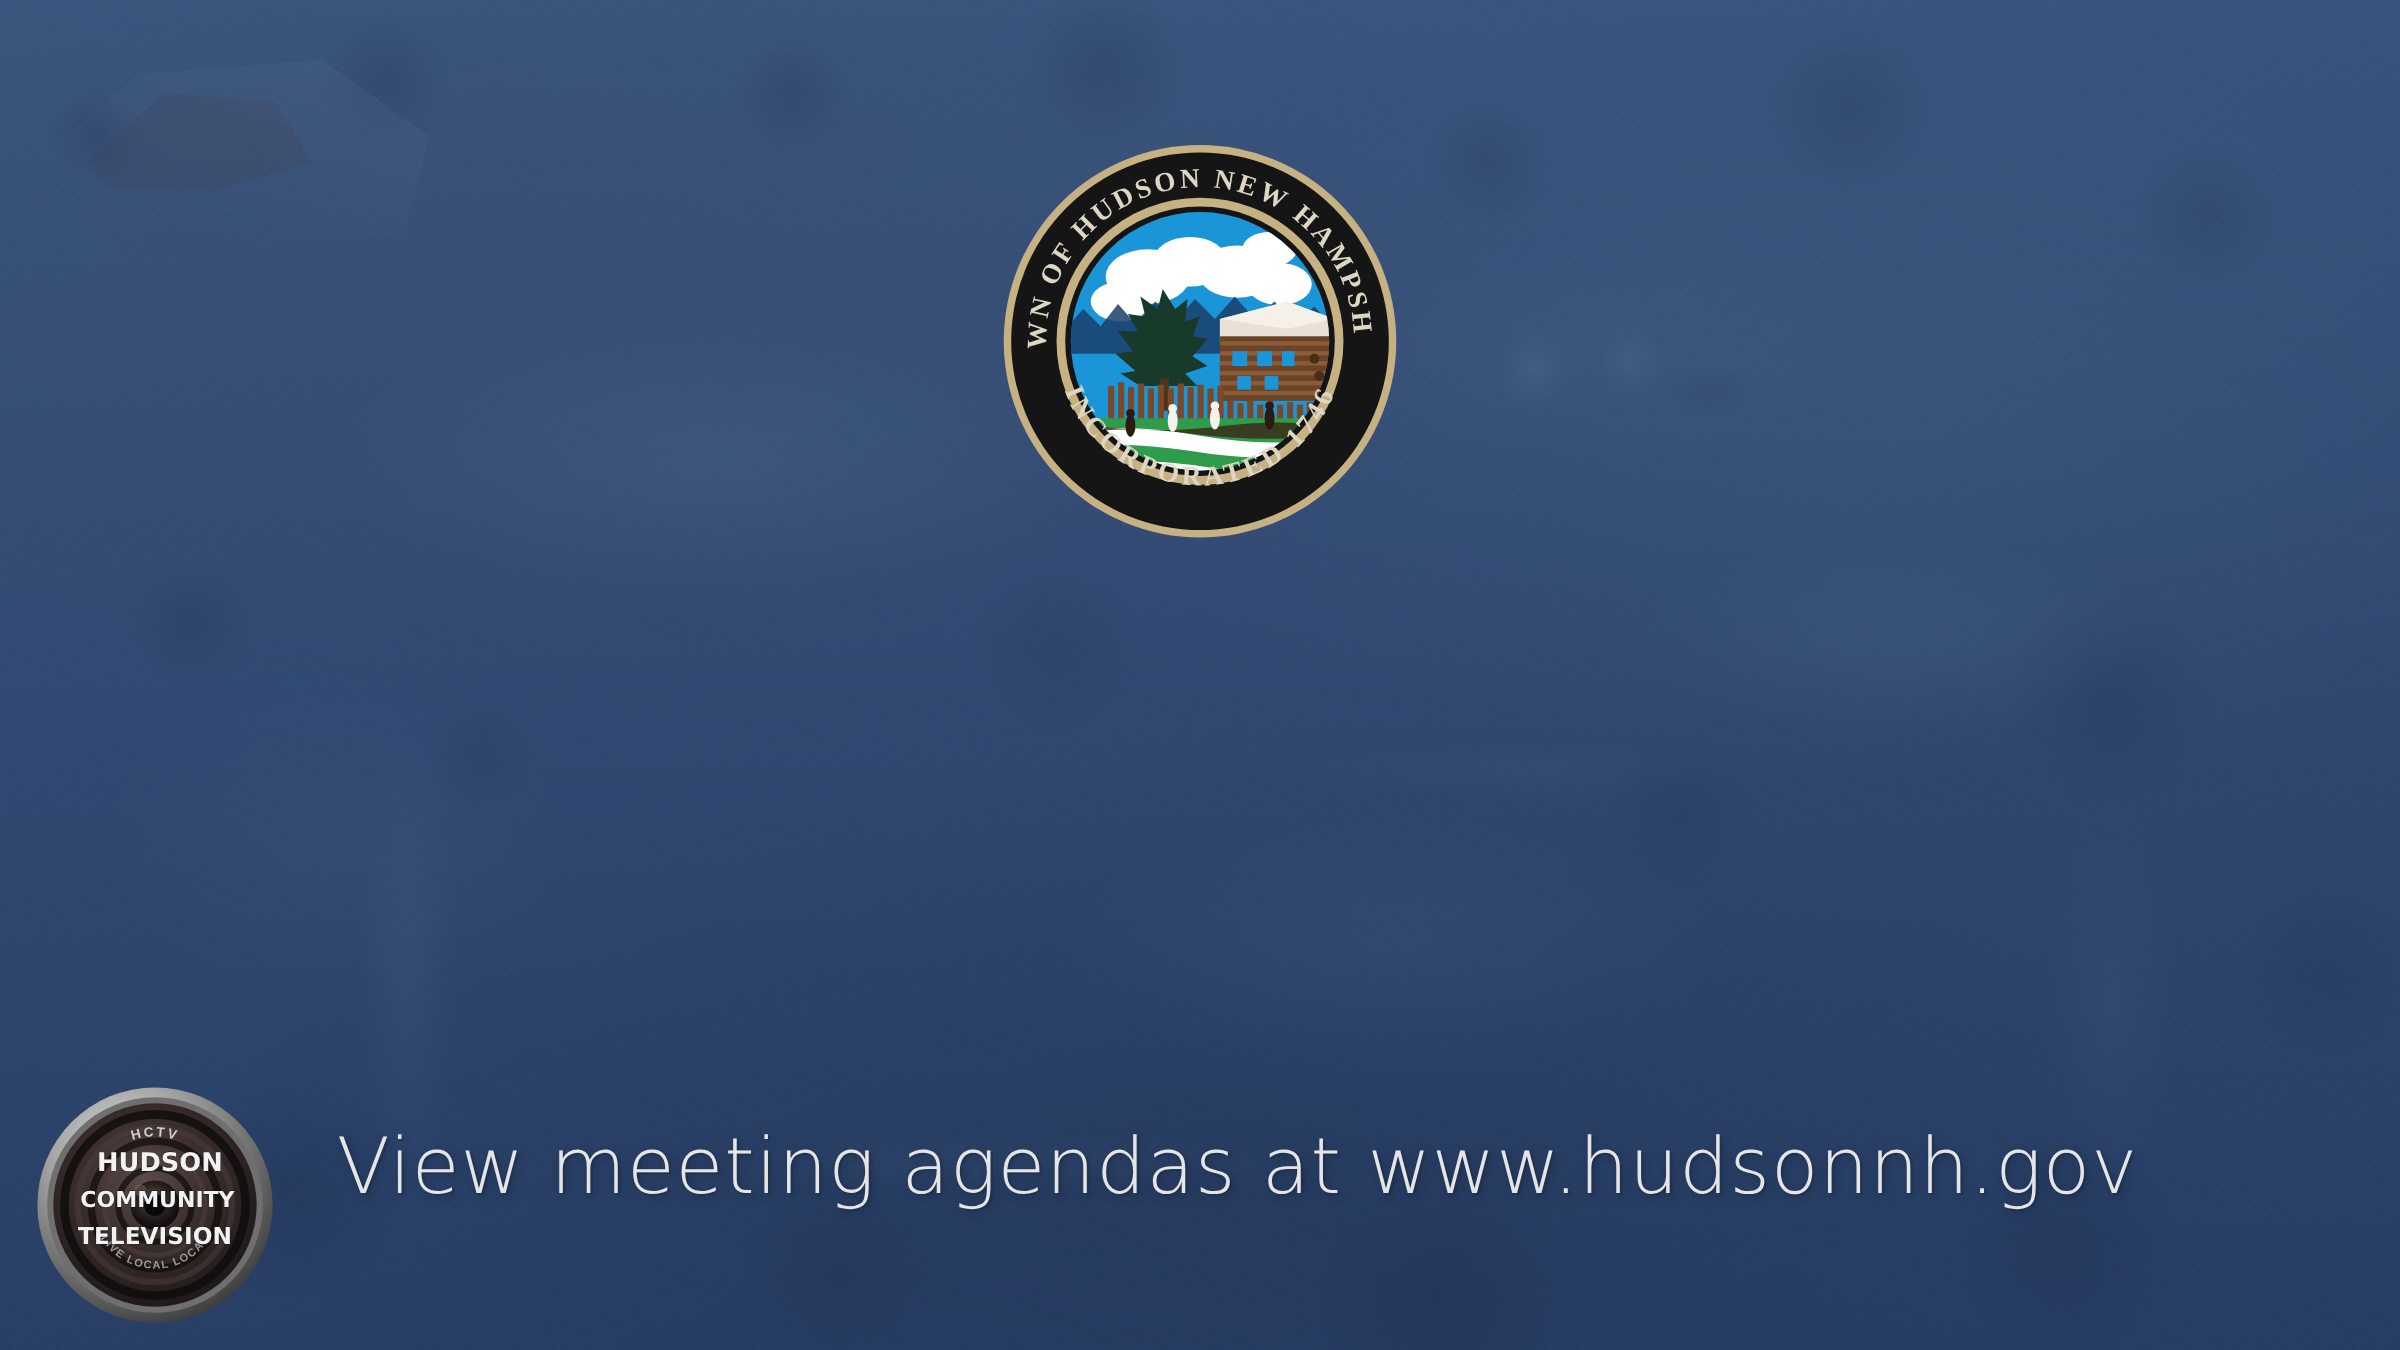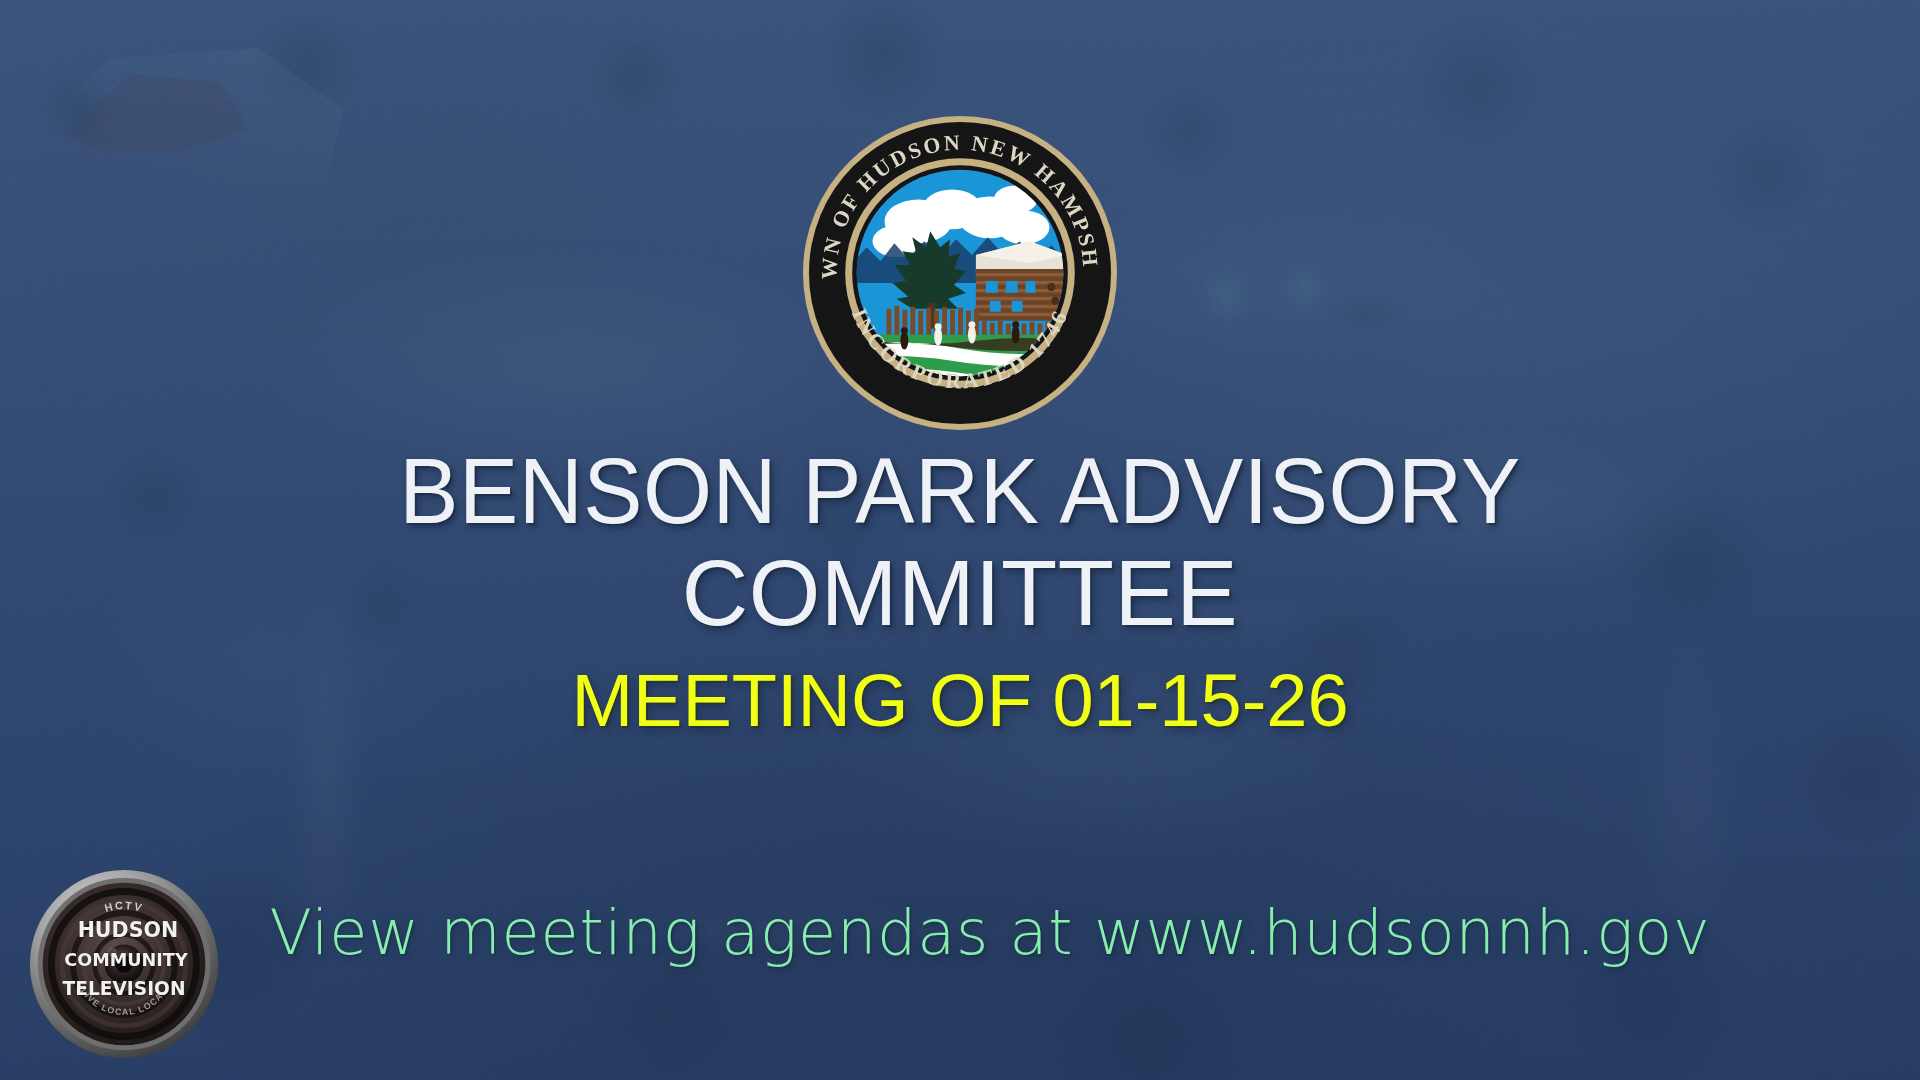--- a/index.html
+++ b/index.html
@@ -151,21 +151,21 @@
   
   .footer-line{
     position:absolute; left:0; right:0; top:900px;
     text-align:center;
     padding-left:60px;
     font-family:"DejaVu Sans", sans-serif;
     font-size:62px;
     line-height:66px;
     font-weight:300;
     letter-spacing:.8px;
-    color:#86efac;
+    color:#e5e5e5;
     text-shadow:
        2px 2px 0 rgba(26,44,70,.45),
        2px 3px 8px rgba(18,32,55,.5);
     white-space:nowrap;
   }
 
   
   .hctv{
     position:absolute; left:26px; top:866px; width:196px; height:196px;
   }
@@ -287,25 +287,20 @@
 
         <text font-family="'Liberation Serif', serif" font-size="22" font-weight="bold" fill="#ddd6c2" letter-spacing="2.6">
           <textPath href="#arcTop" startOffset="50%" text-anchor="middle">TOWN OF HUDSON NEW HAMPSHIRE</textPath>
         </text>
         <text font-family="'Liberation Serif', serif" font-size="22" font-weight="bold" fill="#ddd6c2" letter-spacing="3.2">
           <textPath href="#arcBot" startOffset="50%" text-anchor="middle">INCORPORATED 1746</textPath>
         </text>
       </svg>
     </div>
 
-    <div class="titles">
-      <div class="title-line l1">BENSON PARK ADVISORY</div>
-      <div class="title-line l2">COMMITTEE</div>
-      <div class="meeting-line">MEETING OF 01-15-26</div>
-    </div>
 
     <div class="footer-line">View meeting agendas at www.hudsonnh.gov</div>
 
     <div class="hctv">
       <svg viewBox="0 0 200 200" xmlns="http://www.w3.org/2000/svg">
         <defs>
           <radialGradient id="rimG" cx="38%" cy="30%" r="75%">
             <stop offset="0%" stop-color="#e6e6e6"></stop>
             <stop offset="40%" stop-color="#a9a9a9"></stop>
             <stop offset="72%" stop-color="#6e6e6e"></stop>

